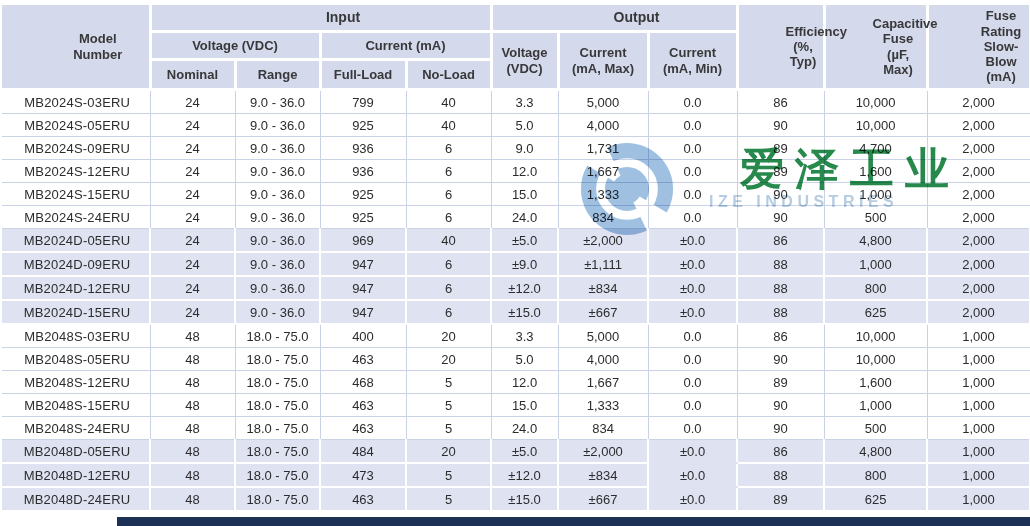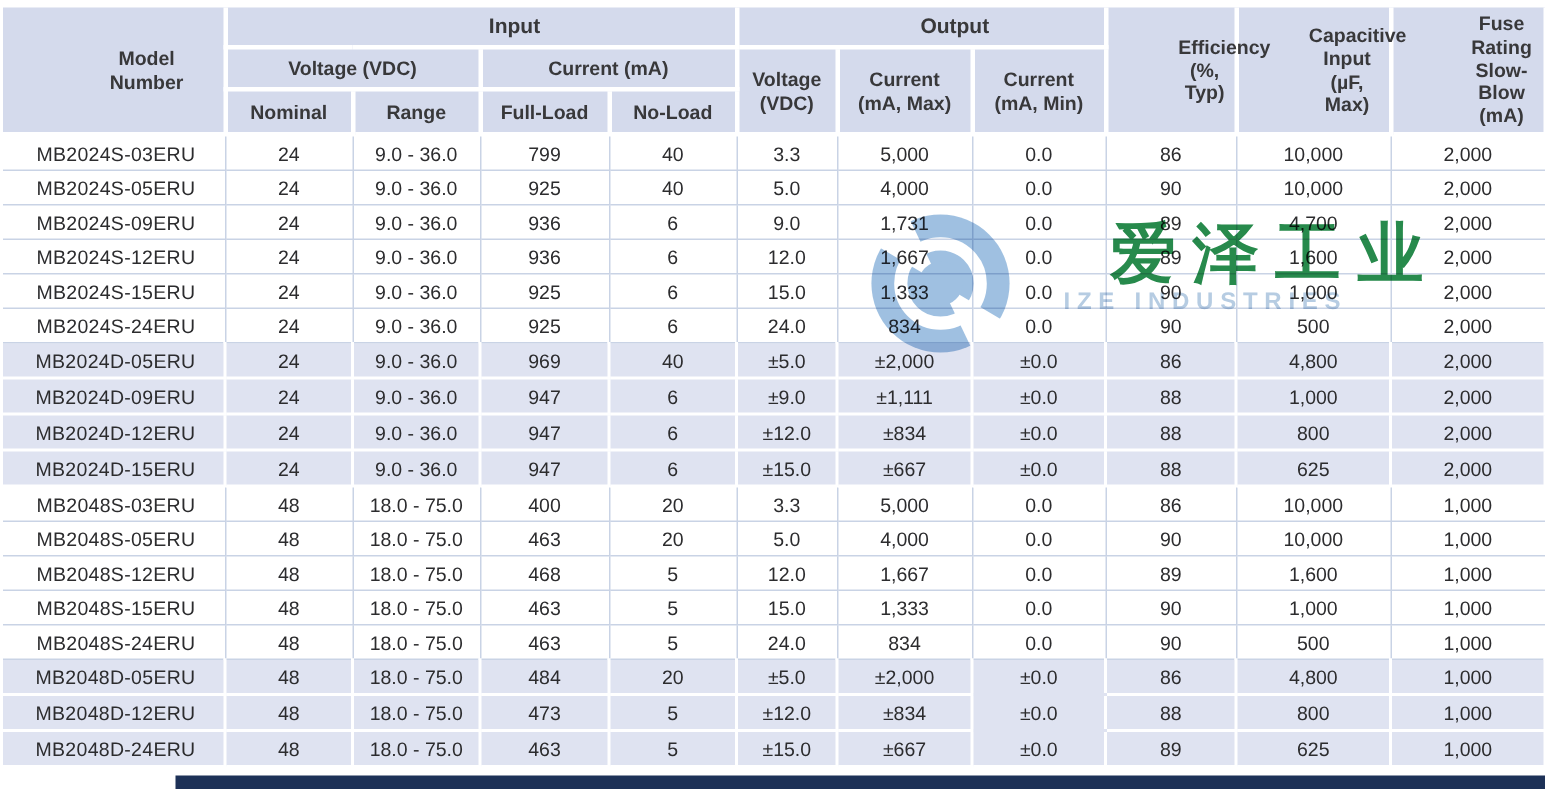--- a/index.html
+++ b/index.html
@@ -50,21 +50,21 @@
   </colgroup>
   <thead>
     <tr class="h1">
       <th rowspan="3">Model
 Number</th>
       <th colspan="4" class="group">Input</th>
       <th colspan="3" class="group">Output</th>
       <th rowspan="3">Efficiency
 (%, Typ)</th>
       <th rowspan="3">Capacitive
-Input
+Fuse
 (µF, Max)</th>
       <th rowspan="3">Fuse
 Rating
 Slow-Blow
 (mA)</th>
     </tr>
     <tr class="h2">
       <th colspan="2">Voltage (VDC)</th>
       <th colspan="2">Current (mA)</th>
       <th rowspan="2">Voltage

